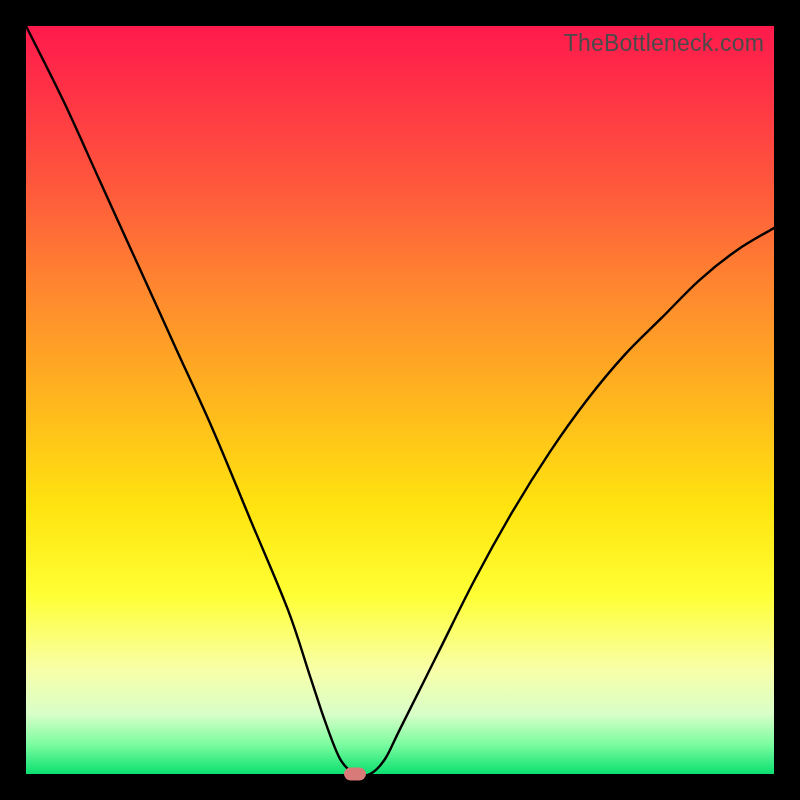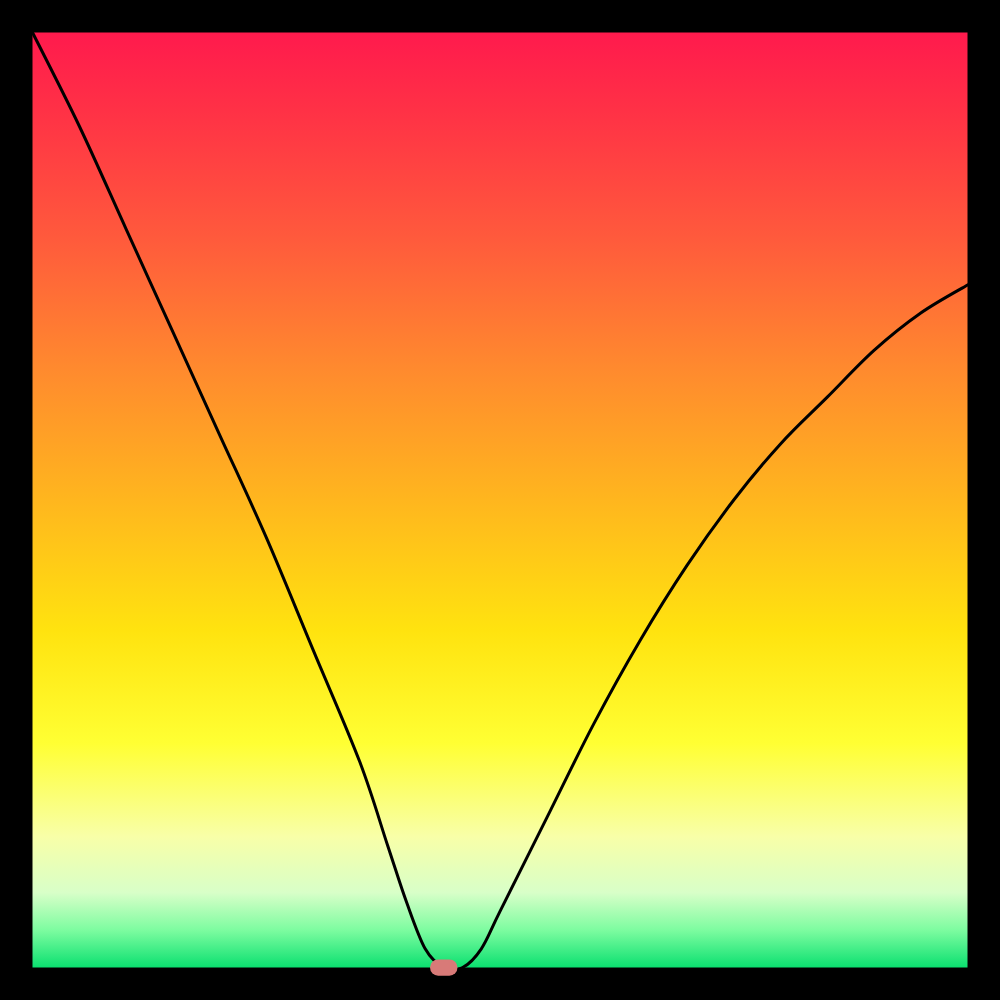--- a/index.html
+++ b/index.html
@@ -68,20 +68,21 @@
     background: #d87a78;
     transform: translate(-50%, -50%);
   }
 </style>
 </head>
 <body>
 
 <div class="frame">
   <div class="plot-area">
 
+    <div class="watermark">TheBottleneck.com</div>
 
     <svg class="curve" viewBox="0 0 748 748" preserveAspectRatio="none">
       <path id="curve-path" class="curve-path" d="M 0 0 C 6.233333333333333 12.46666666666666 24.93333333333333 48.61999999999996 37.4 74.79999999999995 C 49.86666666666667 100.97999999999995 62.33333333333333 129.65333333333325 74.8 157.07999999999993 C 87.26666666666667 184.5066666666666 99.73333333333333 211.93333333333328 112.2 239.35999999999996 C 124.66666666666667 266.78666666666663 137.13333333333333 294.21333333333337 149.6 321.64000000000004 C 162.06666666666666 349.0666666666667 174.53333333333333 375.24666666666667 187 403.91999999999996 C 199.46666666666667 432.59333333333325 211.93333333333334 463.75999999999993 224.4 493.67999999999995 C 236.86666666666667 523.5999999999999 251.82666666666668 557.26 261.8 583.44 C 271.77333333333337 609.6200000000001 278.00666666666666 632.06 284.24 650.76 C 290.47333333333336 669.46 294.2133333333333 681.9266666666666 299.2 695.64 C 304.18666666666667 709.3533333333334 309.1733333333333 724.3133333333333 314.15999999999997 733.04 C 319.14666666666665 741.7666666666667 324.1333333333333 745.5066666666667 329.12 748 C 334.1066666666667 750.4933333333333 339.09333333333336 750.4933333333333 344.08000000000004 748 C 349.0666666666667 745.5066666666667 354.0533333333333 740.52 359.03999999999996 733.04 C 364.02666666666664 725.56 365.2733333333333 720.5733333333334 374 703.12 C 382.7266666666667 685.6666666666666 398.9333333333334 653.2533333333333 411.40000000000003 628.3199999999999 C 423.8666666666667 603.3866666666665 436.33333333333337 577.2066666666666 448.8 553.52 C 461.26666666666665 529.8333333333334 473.73333333333335 507.3933333333333 486.2 486.2 C 498.66666666666663 465.00666666666666 511.1333333333333 445.06 523.6 426.36 C 536.0666666666667 407.66 548.5333333333333 390.2066666666667 561 374 C 573.4666666666667 357.7933333333333 585.9333333333333 342.83333333333326 598.4 329.11999999999995 C 610.8666666666667 315.40666666666664 623.3333333333333 304.18666666666667 635.8 291.72 C 648.2666666666667 279.2533333333334 660.7333333333333 265.54 673.2 254.32 C 685.6666666666667 243.1 698.1333333333333 233.12666666666664 710.6 224.39999999999998 C 723.0666666666667 215.67333333333332 741.7666666666667 205.70000000000002 748 201.96000000000004"></path>
     </svg>
 
     <div id="marker" class="marker" style="left: 329.12px; top: 748px;"></div>
 
   </div>
 </div>
 

